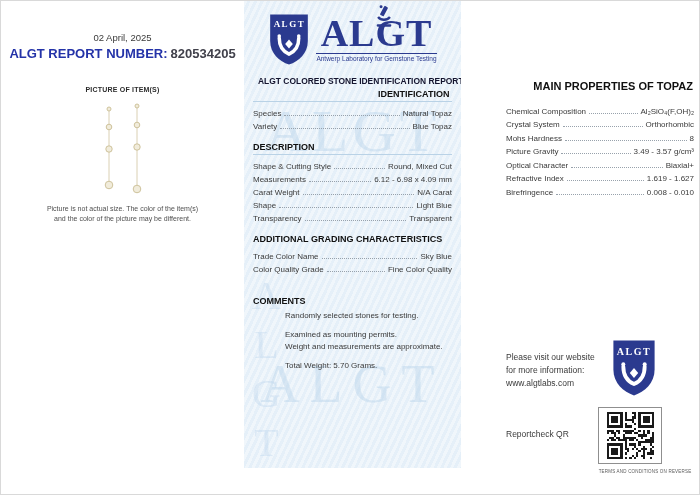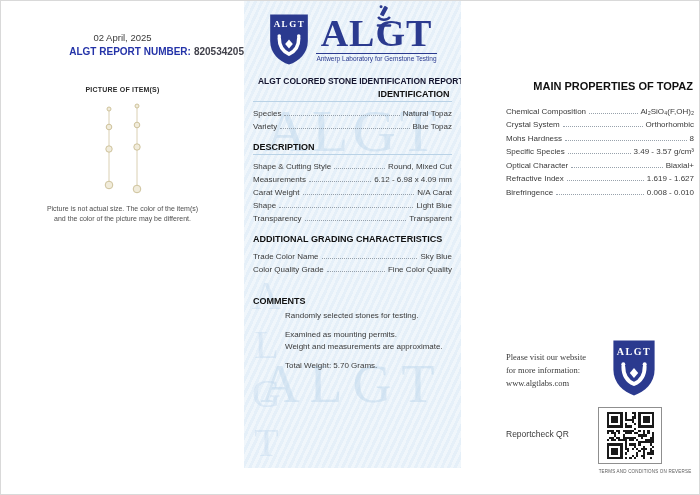--- a/index.html
+++ b/index.html
@@ -2,21 +2,21 @@
 <html><head>
 <meta charset="utf-8">
 <style>
   html,body{margin:0;padding:0;background:#fff;}
   .card{position:relative;width:700px;height:495px;background:#ffffff;border:1px solid #d9d9d9;
         box-sizing:border-box;font-family:"Liberation Sans","DejaVu Sans",sans-serif;overflow:hidden;}
 
   
   .col-left{position:absolute;left:0;top:0;width:243px;height:100%;}
   .date{position:absolute;top:31px;left:0;width:100%;text-align:center;font-size:9.5px;color:#3a3a3a;}
-  .repnum{position:absolute;top:45px;left:0;width:100%;text-align:right;font-size:10px;font-weight:bold;}
+  .repnum{position:absolute;top:45px;left:0;width:100%;text-align:center;font-size:13px;font-weight:bold;}
   .repnum-label{color:#2433a8;}
   .repnum-value{color:#41414b;margin-left:3px;}
   .pic-title{position:absolute;top:85px;left:0;width:100%;text-align:center;font-size:7px;font-weight:bold;
              color:#2b2b2b;letter-spacing:.2px;}
   .pic-area{position:absolute;top:100px;left:76px;width:92px;height:100px;}
   .disclaimer{position:absolute;top:203px;left:10px;right:10px;text-align:center;font-size:7px;color:#4f4f4f;line-height:10px;}
 
   
   .col-center{position:absolute;left:243px;top:0;width:217px;height:467px;background:#ebf3fa;z-index:0;overflow:hidden;}
   .hatch{position:absolute;inset:0;z-index:0;
@@ -62,21 +62,21 @@
 
   .cmt{font-size:8px;color:#3a3a3a;line-height:12px;padding-left:32px;}
   .cmt.gap{margin-top:7px;}
 
   
   .col-right{position:absolute;left:460px;top:0;width:240px;height:100%;}
   .props-title{position:absolute;top:79px;left:20px;right:8px;text-align:right;
                font-size:11px;font-weight:bold;color:#101010;}
   .props{position:absolute;top:101px;left:45px;right:7px;}
   .props .row{height:13.5px;}
-  .website{position:absolute;left:45px;top:350px;font-size:8.5px;color:#3a3a3a;line-height:13px;font-family:Liberation Serif, serif;}
+  .website{position:absolute;left:45px;top:350px;font-size:8.5px;color:#3a3a3a;line-height:13px;}
   .shield-small{position:absolute;left:150px;top:338px;width:46px;height:58px;}
   .shield-small .shield-label{font-size:10px;top:7px;}
   .reportcheck{position:absolute;left:45px;top:428px;font-size:8.5px;color:#3a3a3a;}
   .qr-box{position:absolute;left:137px;top:406px;width:64px;height:57px;border:1px solid #8f8f8f;
           background:#fff;display:flex;align-items:center;justify-content:center;box-sizing:border-box;}
   .qr-box svg{display:block;}
   .terms{position:absolute;left:126px;top:468px;width:116px;text-align:center;font-size:4.5px;
          color:#5a5a5a;letter-spacing:.2px;white-space:nowrap;}
 </style>
 </head>
@@ -237,21 +237,21 @@
         <span class="lbl">Crystal System</span>
           <span class="leader"></span>
           <span class="val">Orthorhombic</span>
       </div>
       <div class="row">
         <span class="lbl">Mohs Hardness</span>
           <span class="leader"></span>
           <span class="val">8</span>
       </div>
       <div class="row">
-        <span class="lbl">Specific Species</span>
+        <span class="lbl">Picture Gravity</span>
           <span class="leader"></span>
           <span class="val">3.49 - 3.57 g/cm³</span>
       </div>
       <div class="row">
         <span class="lbl">Optical Character</span>
           <span class="leader"></span>
           <span class="val">Biaxial+</span>
       </div>
       <div class="row">
         <span class="lbl">Refractive Index</span>

